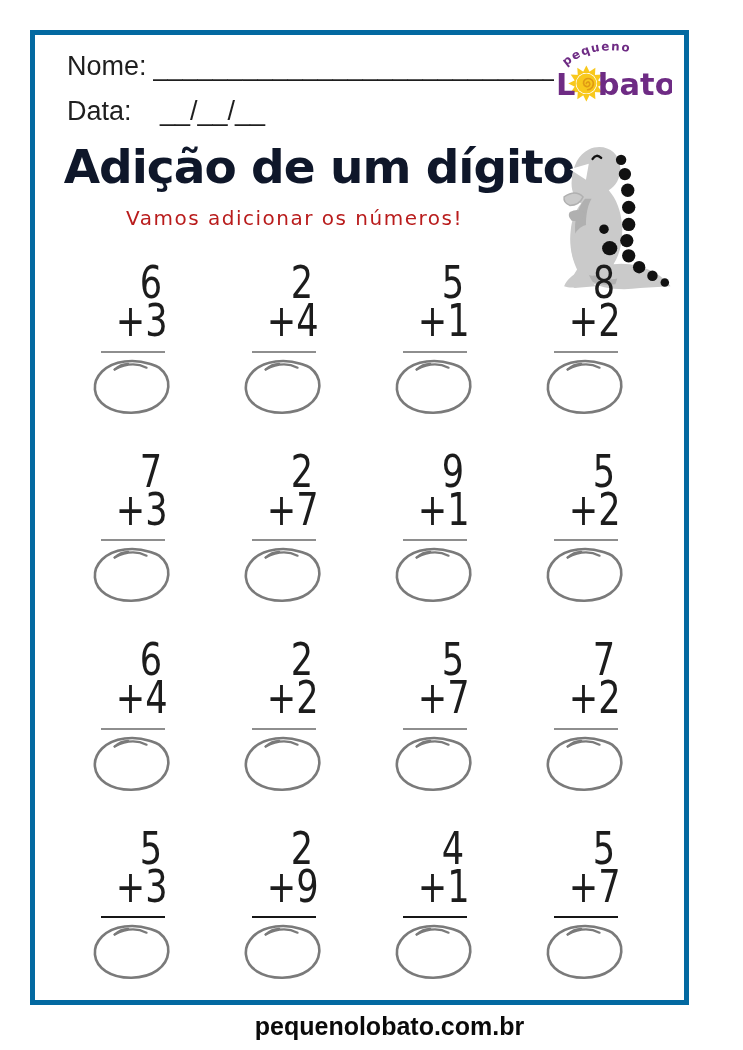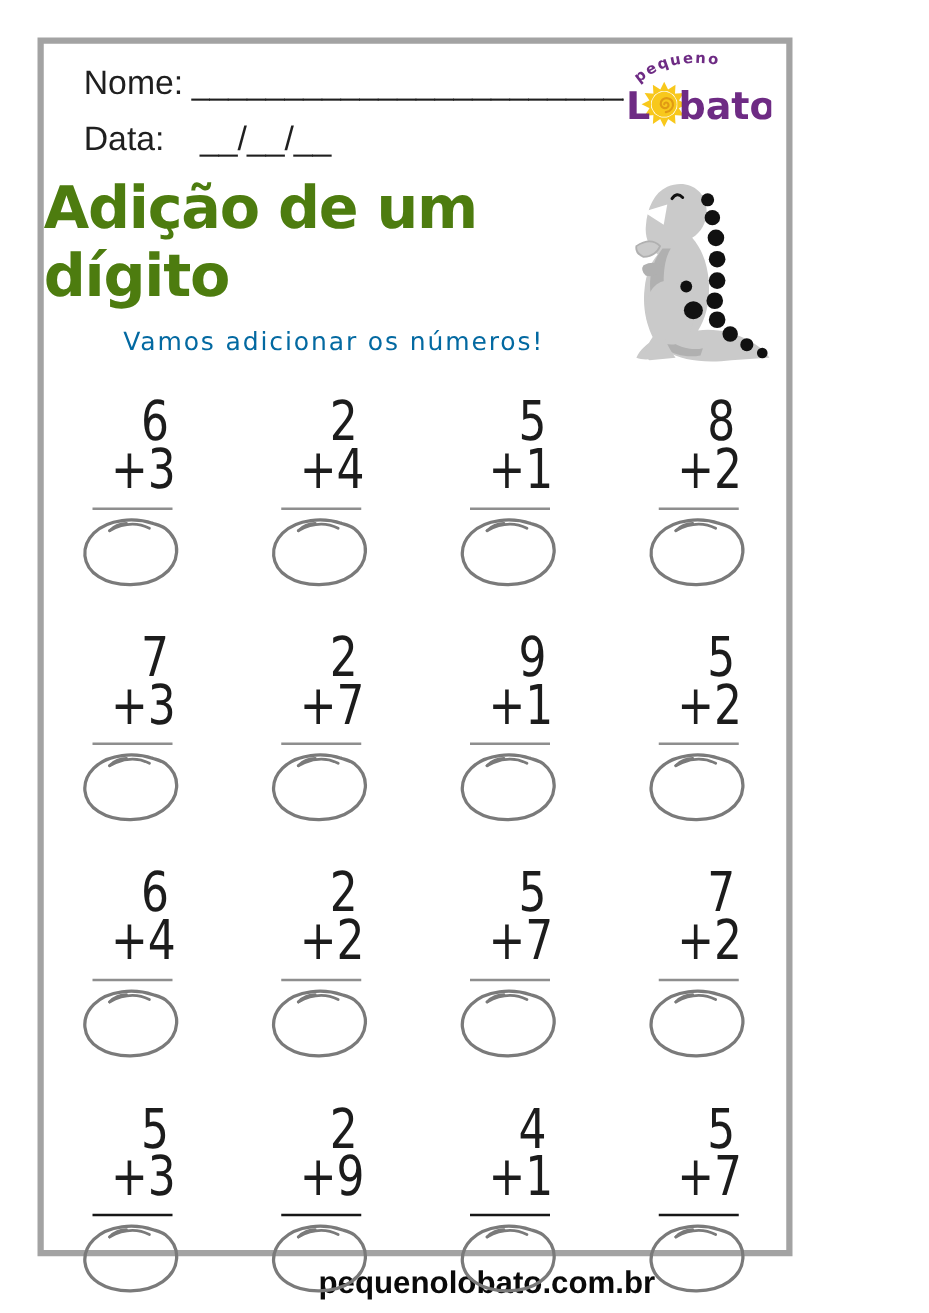--- a/index.html
+++ b/index.html
@@ -1,39 +1,39 @@
 <!DOCTYPE html>
 <html><head>
 <meta charset="utf-8">
 <style>
   * { margin:0; padding:0; box-sizing:border-box; }
   html,body { width:743px; height:1050px; background:#ffffff; overflow:hidden;
               font-family:"Liberation Sans", sans-serif; }
 
-  .frame { position:relative; margin:30px 30px 0 30px; width:604px; height:975px;
-           border:5px solid #a3a3a3; background:#fff; }
+  .frame { position:relative; margin:30px 30px 0 30px; width:659px; height:975px;
+           border:5px solid #0369a1; background:#fff; }
 
   
   .name-row { display:flex; align-items:flex-end; padding:16px 130px 0 32px; }
   .name-label, .date-label { font-size:27px; color:#1f1f1f; }
   .blank { font-size:27px; color:#1f1f1f; white-space:nowrap; overflow:hidden; }
   .name-blank { flex:1; margin-left:6px; }
   .date-row { padding:14px 0 0 32px; }
   .date-blank { margin-left:24px; }
 
   
   .logo { position:absolute; top:5px; right:12px; width:118px; height:66px; }
 
   
-  .title { margin-top:12px; padding-right:110px; text-align:left;
+  .title { margin-top:12px; padding-right:110px; text-align:right;
            font-family:"DejaVu Sans", sans-serif; font-weight:bold;
-           font-size:47px; letter-spacing:-1px; color:#4d7c0f; }
+           font-size:47px; letter-spacing:-1px; color:#0f172a; }
   .subtitle { margin-top:12px; padding-right:130px; text-align:center;
               font-family:"DejaVu Sans", sans-serif; font-size:20px;
-              letter-spacing:1.5px; color:#0369a1; }
+              letter-spacing:1.5px; color:#b91c1c; }
 
   
   .dino { position:absolute; top:103px; right:4px; width:152px; height:152px; }
 
   
   .problems { display:grid; grid-template-columns:repeat(4,151px);
               justify-content:center; row-gap:38px; margin-top:34px; }
   .cell { display:flex; flex-direction:column; align-items:center; }
   .nums { width:58px; text-align:right; position:relative; left:6px;
           font-family:"DejaVu Sans", sans-serif; font-size:44px;

